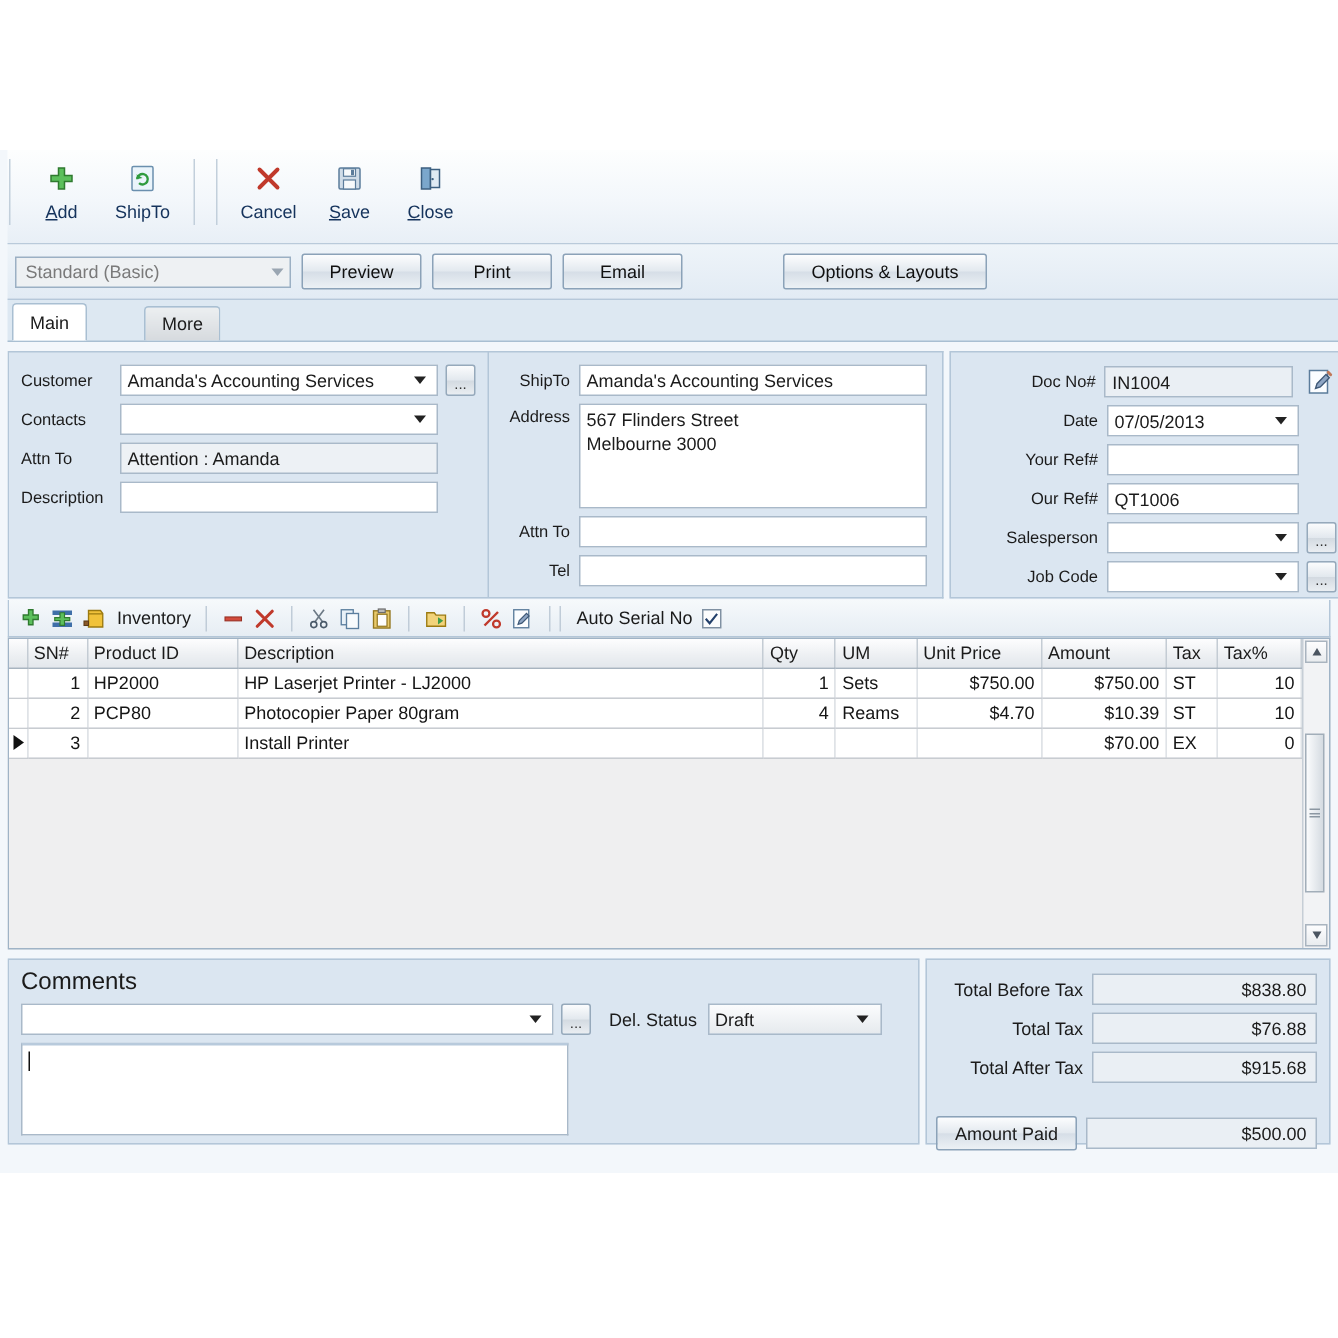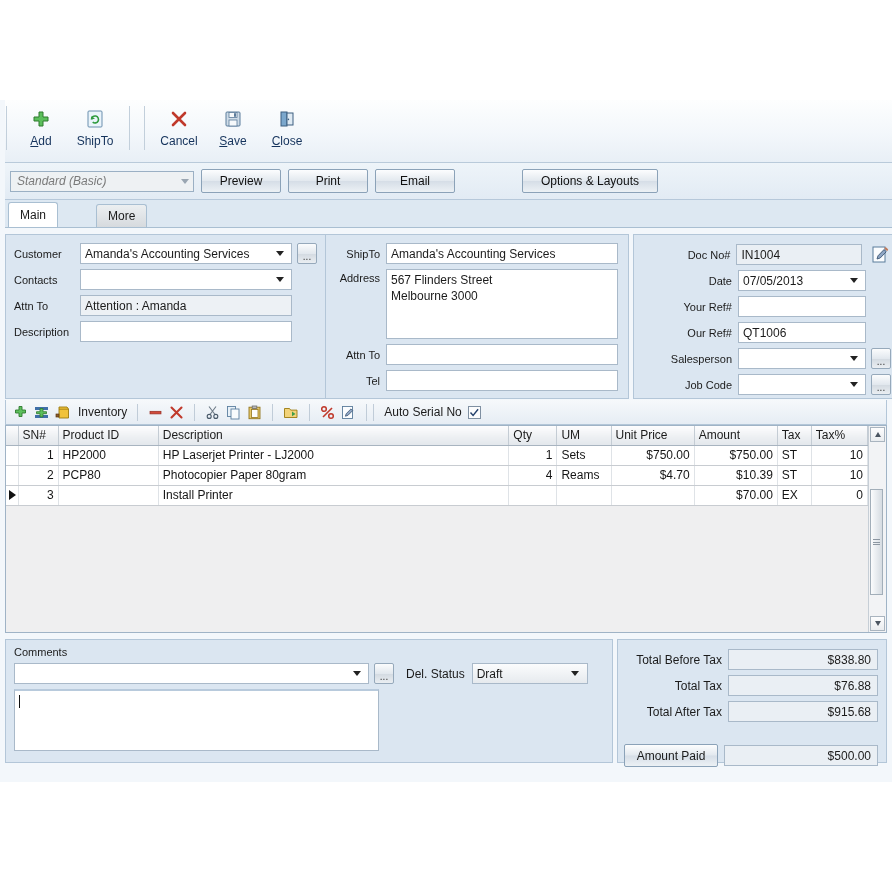--- a/index.html
+++ b/index.html
@@ -18,21 +18,21 @@
   .tbtn .lb{font-size:12px;margin-top:2px;color:#15335c;}
   .tbtn .lb u{text-decoration:underline;}
   .tsep{width:1px;height:44px;margin:6px 7px 0 7px;background:#c2cfdb;}
   .tsep.lead{margin-left:2px;}
 
   
   .bar2{height:36px;background:linear-gradient(to bottom,#eef4f9,#e2ebf4);
         border-bottom:1px solid #b6c8da;display:flex;align-items:center;padding-left:10px;gap:7px;}
   .combo{height:21px;border:1px solid #9bb0c4;background:#eef1f3;
          display:flex;align-items:center;padding:0 0 0 6px;box-sizing:border-box;
-         color:#7a7a7a;font-size:12px;position:relative;font-style:italic;}
+         color:#7a7a7a;font-size:12px;position:relative;}
   .combo .arw{margin-left:auto;width:17px;height:19px;display:flex;align-items:center;justify-content:center;}
   .btn{height:22px;min-width:56px;padding:0 11px;border:1px solid #8ba2b8;border-radius:2px;
        background:linear-gradient(to bottom,#fcfdfe,#e3e9ef 48%,#d6dee7 52%,#ecf1f5);
        font-size:12px;color:#101010;display:flex;align-items:center;justify-content:center;cursor:default;}
 
   
   .tabstrip{height:27px;background:#dde8f2;border-bottom:1px solid #a9bfd2;
             display:flex;align-items:flex-end;padding-left:8px;position:relative;gap:36px;}
   .tab{height:22px;padding:0 11px;display:flex;align-items:center;font-size:12px;
        border:1px solid #a9bfd2;border-bottom:none;border-radius:3px 3px 0 0;margin-right:2px;
@@ -101,21 +101,21 @@
   .sbthumb{position:absolute;left:1px;width:13px;top:46px;height:106px;
            background:linear-gradient(to right,#fbfcfd,#e6eaee 55%,#d5dbe1);
            border:1px solid #a2aeb9;box-sizing:border-box;
            display:flex;align-items:center;justify-content:center;}
   .grip i{display:block;width:7px;height:1px;background:#8c97a2;margin:1.5px 0;}
 
   
   .bottom{display:flex;margin:6px 5px 0 5px;}
   .cmt{width:608px;background:#dbe6f1;border:1px solid #b3c6d8;box-sizing:border-box;
        padding:6px 8px 0 8px;height:124px;}
-  .cmtlbl{font-size:11px;margin-bottom:5px;}
+  .cmtlbl{font-size:16px;margin-bottom:5px;}
   .cmtrow{display:flex;align-items:center;}
   .ta{margin-top:5px;width:365px;height:62px;background:#ffffff;border:1px solid #a9b9c9;
       border-top:2px solid #b8cadc;box-sizing:border-box;padding:2px 3px;position:relative;}
   .caret{position:absolute;left:4px;top:4px;width:1px;height:13px;background:#111;}
   .tot{flex:1;margin-left:4px;background:#dbe6f1;border:1px solid #b3c6d8;box-sizing:border-box;
        padding:9px 8px 0 6px;height:124px;}
   .totrow{display:flex;align-items:center;margin-bottom:5px;}
   .totlbl{width:98px;text-align:right;padding-right:6px;font-size:12px;}
   .totfld{flex:1;height:21px;background:#eaeff4;border:1px solid #a9b9c9;box-sizing:border-box;
           display:flex;align-items:center;justify-content:flex-end;padding-right:6px;font-size:12px;}

